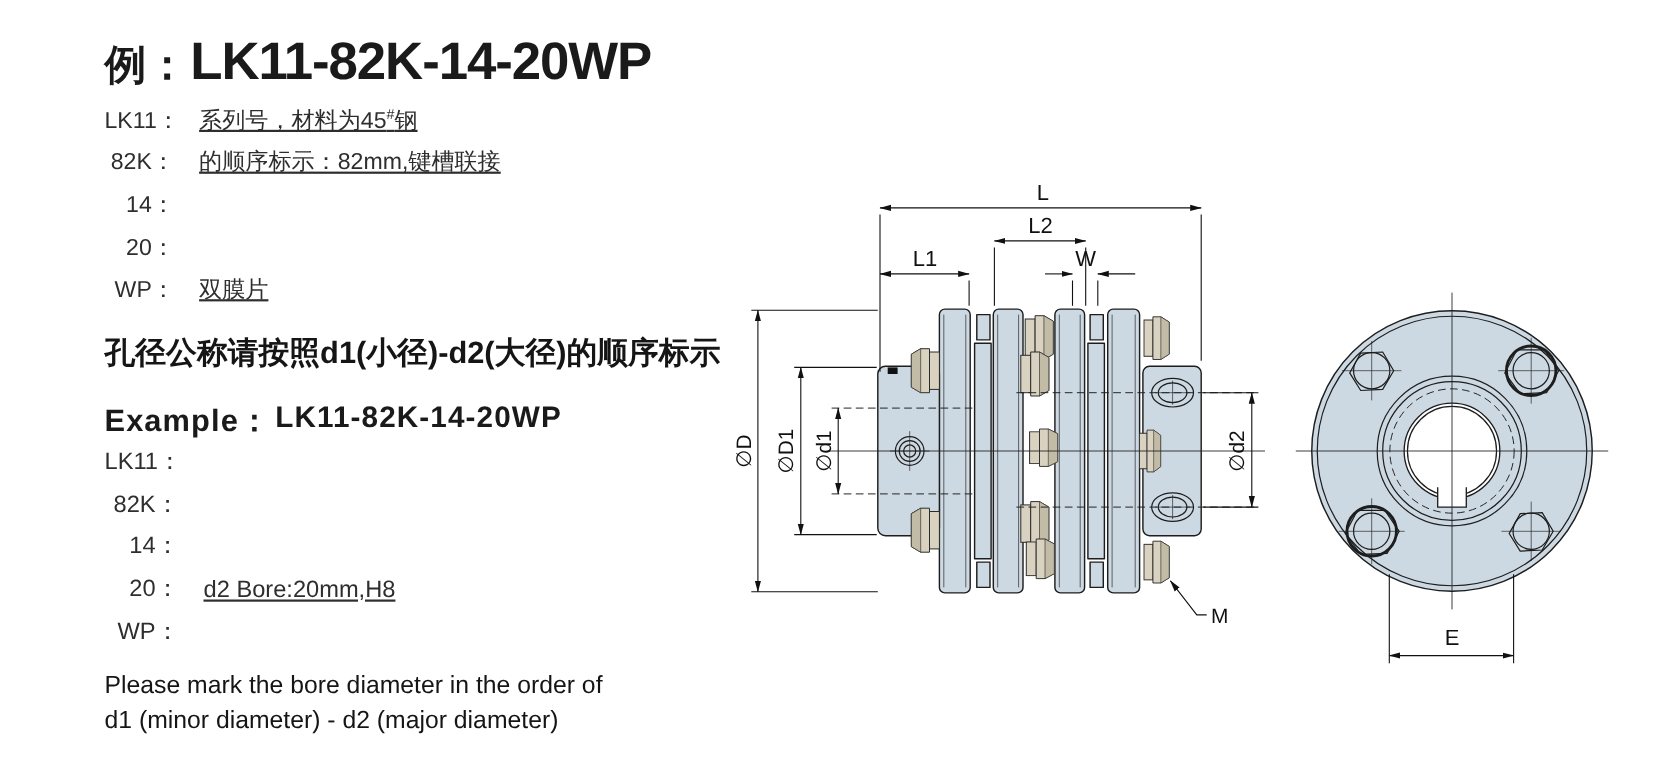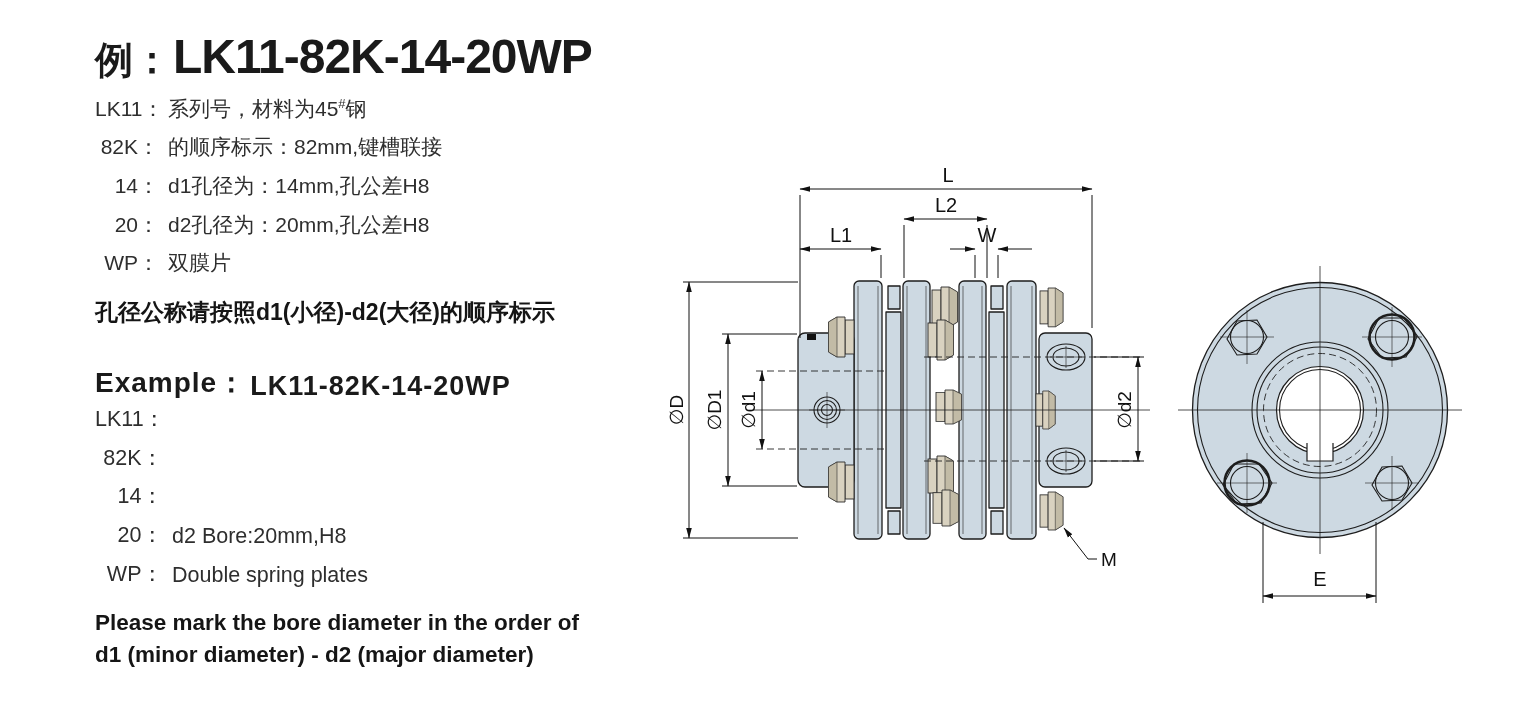--- a/index.html
+++ b/index.html
@@ -14,30 +14,30 @@
   .title-prefix { font-size:38px; font-weight:900; color:#1a1a1a; letter-spacing:0px; }
   .title-model  { font-size:48px; font-weight:800; color:#1a1a1a; letter-spacing:-1px; margin-left:2px; }
 
   .cn-list { left:95px; top:84px; }
   .en-list { left:95px; top:394px; }
   .list .row { display:flex; align-items:flex-end; }
   .cn-list .row { height:38.7px; font-size:21px; color:#2e2e2e; }
   .en-list .row { height:38.8px; font-size:21.5px; color:#2e2e2e; }
   .cn-list .lbl { width:64px; text-align:right; flex:none; }
   .en-list .lbl { width:68px; text-align:right; flex:none; }
-  .list .txt { margin-left:9px; white-space:nowrap; }
+  .list .txt { margin-left:22px; white-space:nowrap;text-decoration:underline; }
   sup.hash { font-size:13px; vertical-align:super; }
 
-  .cn-note { left:95px; top:274px; font-size:23px; font-weight:bold; color:#151515; white-space:nowrap; }
-
-  .en-title { left:95px; top:344px; display:flex; align-items:flex-end; white-space:nowrap; }
+  .cn-note { left:95px; top:274px; font-size:28px; font-weight:bold; color:#151515; white-space:nowrap; }
+
+  .en-title { left:95px; top:344px; display:flex; align-items:flex-start; white-space:nowrap; }
   .en-title .p1 { font-size:28px; font-weight:bold; letter-spacing:1px; color:#1a1a1a; }
   .en-title .p2 { font-size:27px; font-weight:bold; letter-spacing:1px; color:#1a1a1a; margin-left:4px; }
 
-  .en-note { left:95px; top:584px; font-size:22.5px; font-weight:bold; color:#151515; line-height:32px; white-space:nowrap; }
+  .en-note { left:95px; top:584px; font-size:22.5px; font-weight:normal; color:#151515; line-height:32px; white-space:nowrap; }
 
   
   svg .body  { fill:#cdd9e2; stroke:#1d1d1d; stroke-width:1.3; stroke-linejoin:round; }
   svg .edge  { fill:none; stroke:#1d1d1d; stroke-width:1.1; }
   svg .thin  { fill:none; stroke:#1d1d1d; stroke-width:0.6; }
   svg .cl    { fill:none; stroke:#222; stroke-width:0.8; }
   svg .dash  { fill:none; stroke:#222; stroke-width:0.9; stroke-dasharray:7 4; }
   svg .dim   { fill:none; stroke:#111; stroke-width:1; }
   svg .white { fill:#ffffff; stroke:#1d1d1d; stroke-width:1.2; }
   svg .bolt-head { fill:#d9d2c0; stroke:#2a2a2a; stroke-width:0.9; }
@@ -59,25 +59,23 @@
     <div class="row">
       <span class="lbl">LK11：</span>
       <span class="txt"><span>系列号，材料为45</span><sup class="hash">#</sup><span>钢</span></span>
     </div>
     <div class="row">
       <span class="lbl">82K：</span>
       <span class="txt">的顺序标示：82mm,键槽联接</span>
     </div>
     <div class="row">
       <span class="lbl">14：</span>
-      <span class="txt">d1孔径为：14mm,孔公差H8</span>
     </div>
     <div class="row">
       <span class="lbl">20：</span>
-      <span class="txt">d2孔径为：20mm,孔公差H8</span>
     </div>
     <div class="row">
       <span class="lbl">WP：</span>
       <span class="txt">双膜片</span>
     </div>
   </div>
 
   <p class="abs cn-note">孔径公称请按照d1(小径)-d2(大径)的顺序标示</p>
 
   <h2 class="abs en-title">
@@ -94,21 +92,20 @@
     </div>
     <div class="row">
       <span class="lbl">14：</span>
     </div>
     <div class="row">
       <span class="lbl">20：</span>
       <span class="txt">d2 Bore:20mm,H8</span>
     </div>
     <div class="row">
       <span class="lbl">WP：</span>
-      <span class="txt">Double spring plates</span>
     </div>
   </div>
 
   <p class="abs en-note">
     <span>Please mark the bore diameter in the order of</span><br>
     <span>d1 (minor diameter) - d2 (major diameter)</span>
   </p>
 
   <svg class="abs" style="left:640px; top:140px;" width="874" height="530" viewBox="640 140 874 530">
     <defs>

